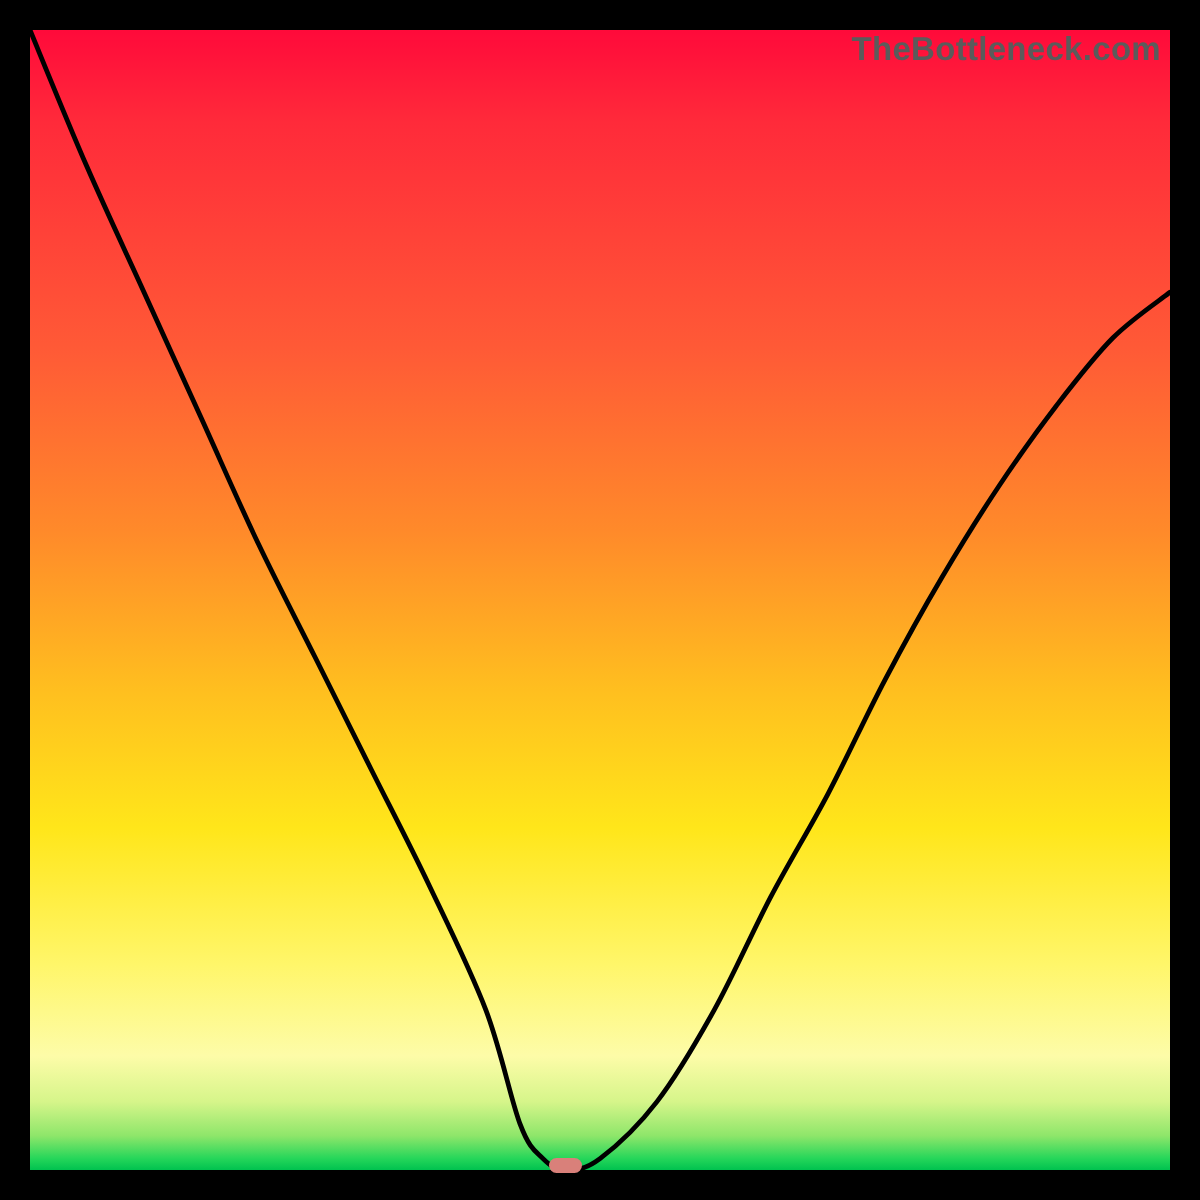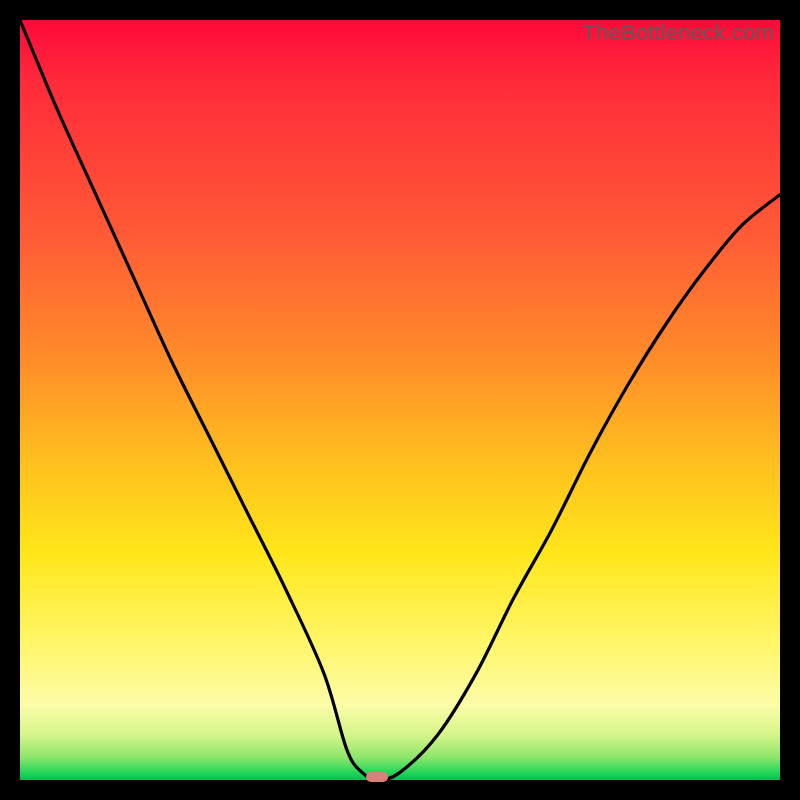--- a/index.html
+++ b/index.html
@@ -39,21 +39,21 @@
       #25d65a 99%,
       #00c24f 100%
     );
   }
   .watermark {
     position: absolute;
     top: 0px;
     right: 6px;
     color: #5b5b5b;
     font-size: 22px;
-    font-weight: 400;
+    font-weight: 700;
     letter-spacing: 0.2px;
     user-select: none;
   }
   svg.curve {
     position: absolute;
     left: 0;
     top: 0;
     width: 760px;
     height: 760px;
     pointer-events: none;

